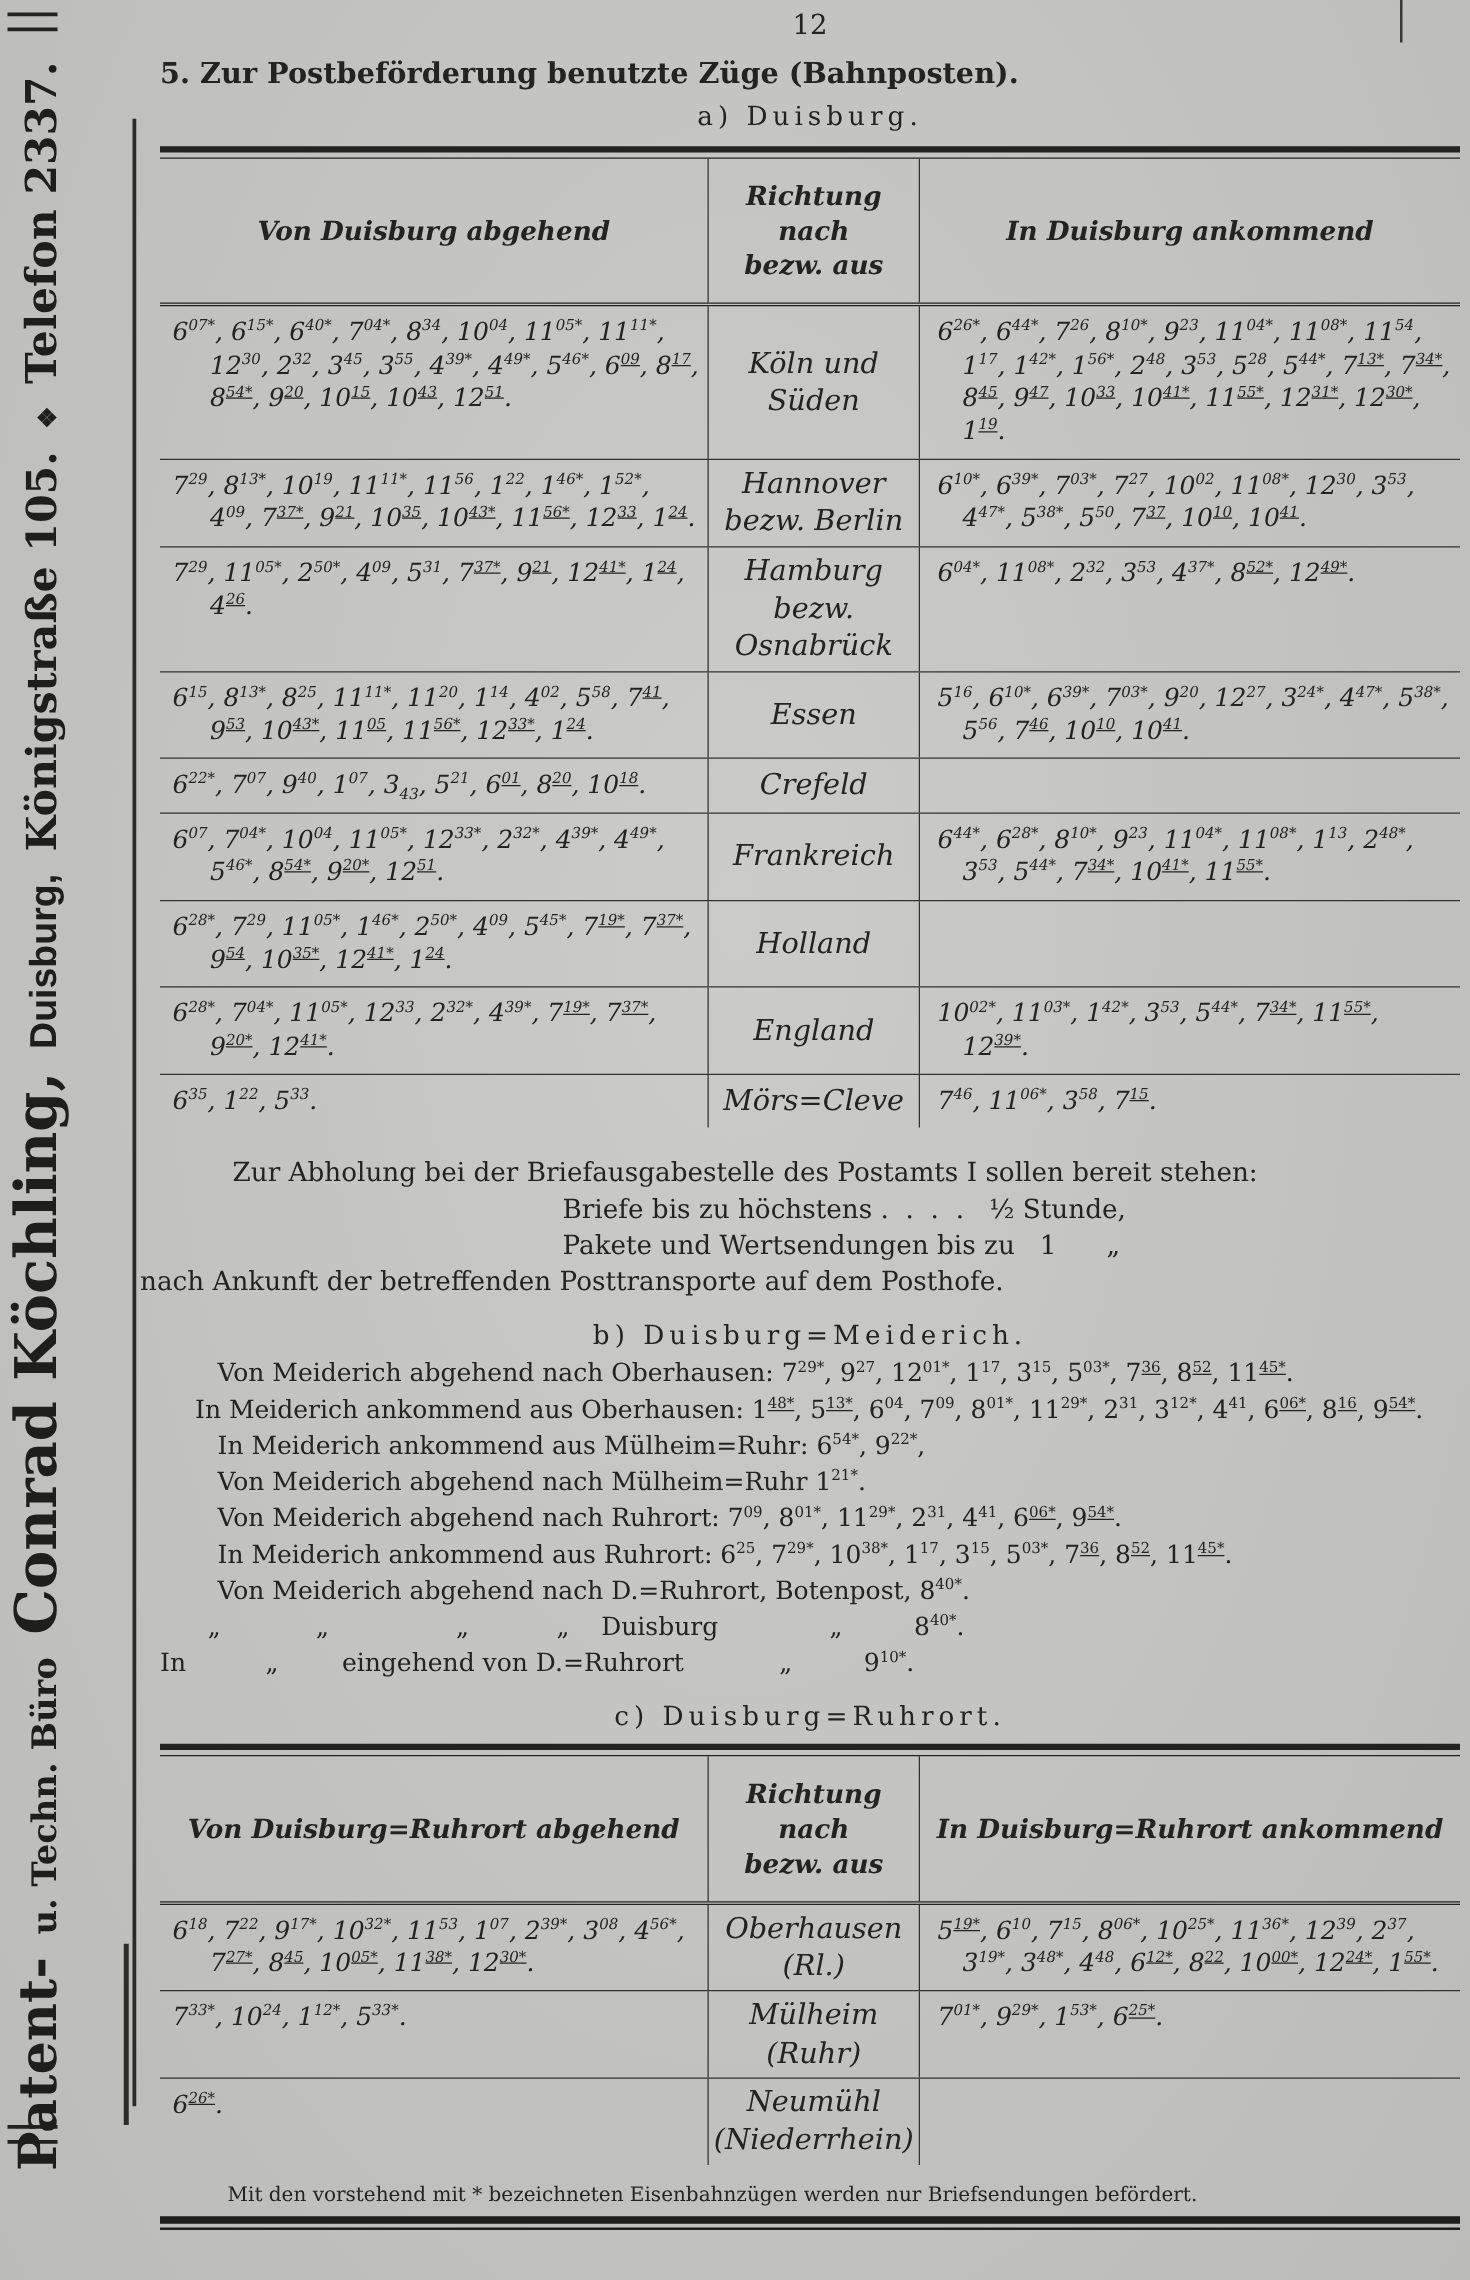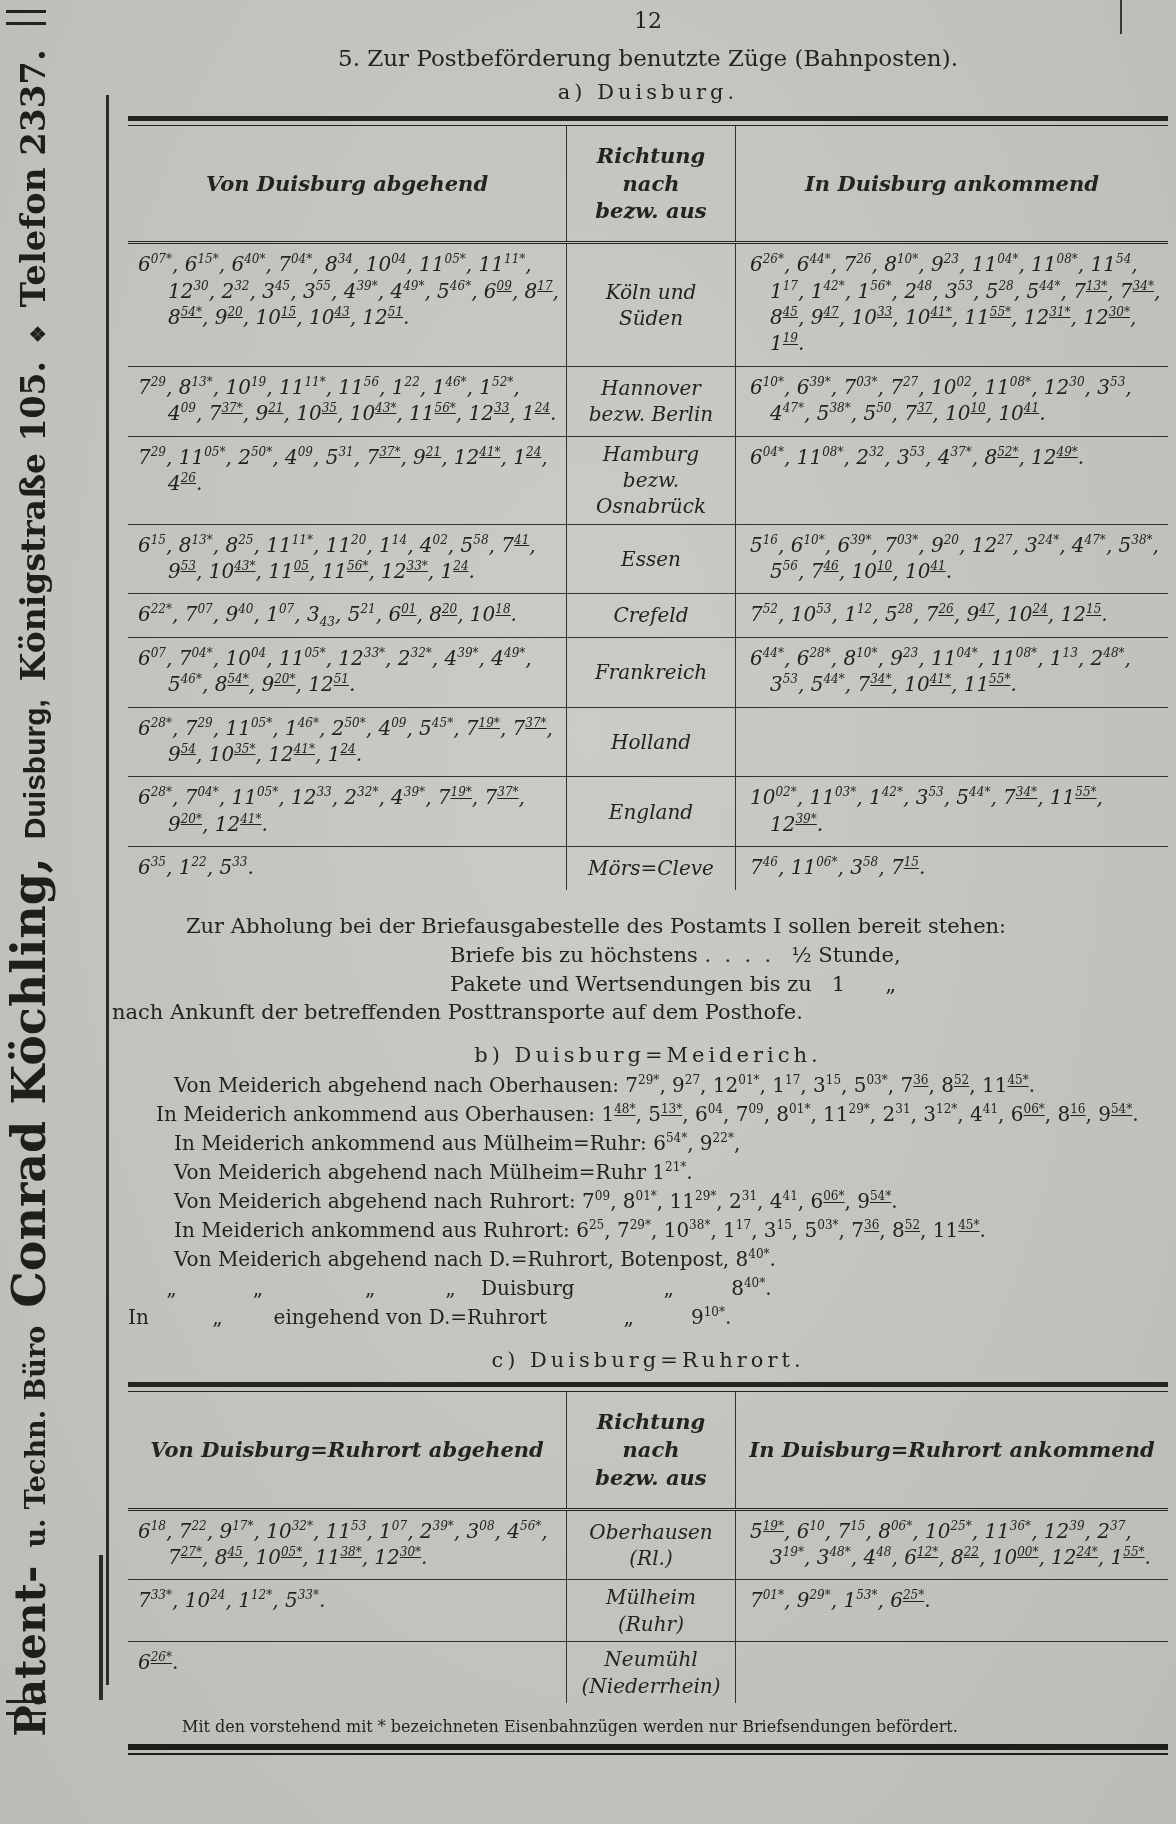--- a/index.html
+++ b/index.html
@@ -29,31 +29,31 @@
   .endmark { position:absolute; left:6px; width:40px; height:9px;
     border-top:3px solid #22221e; border-bottom:3px solid #22221e; }
   .endmark.top { top:10px; }
   .endmark.bottom { top:1700px; }
   .vrule { position:absolute; left:106px; top:95px; width:3px; height:1590px; background:#2b2b27; }
   .vrule2 { position:absolute; left:99px; top:1555px; width:4px; height:145px; background:#2b2b27; }
   .artifact { position:absolute; left:1120px; top:0; width:2px; height:34px; background:#3a3a35; }
   
   .content { position:absolute; left:128px; top:0; width:1040px; }
   .pagenum { text-align:center; font-size:22px; padding-top:8px; }
-  .title { margin:12px 0 0 0; text-align:center; font-weight:normal; font-size:23px; }
+  .title { margin:12px 0 0 0; font-weight:bold; font-size:23px; }
   .subtitle { text-align:center; font-size:21px; letter-spacing:4px; margin-top:9px; }
   
   .ttable { margin-top:12px; border-top:5px solid #23231f; }
   .ttable .inner-topline { height:2px; border-bottom:1px solid #23231f; margin-top:2px; }
   .trow { display:grid; grid-template-columns:438px 170px 1fr; border-bottom:1px solid #33332e; }
   .trow.last { border-bottom:none; }
   .cell { font-size:20px; line-height:1.32;font-style:italic; }
   .cell.dir { border-left:1px solid #33332e; border-right:1px solid #33332e;
     display:flex; align-items:center; justify-content:center; text-align:center;
-    white-space:pre-line; font-size:20px; padding:4px 2px; }
+    white-space:pre-line; font-size:23px; padding:4px 2px; }
   .cell.dep { padding:7px 6px 9px 40px; text-indent:-30px; }
   .cell.arr { padding:7px 6px 9px 34px; text-indent:-20px; }
   .trow.thead { border-bottom:3px double #23231f; }
   .trow.thead .cell { font-weight:bold; font-size:21px; text-indent:0;
     display:flex; align-items:center; justify-content:center; text-align:center;
     padding:16px 4px; white-space:pre-line; }
   sup { font-size:0.60em; line-height:0; }
   sub { font-size:0.60em; line-height:0; }
   sup.u { text-decoration:underline; }
   
@@ -125,21 +125,20 @@
         <div class="cell arr">6<sup>04*</sup>, 11<sup>08*</sup>, 2<sup>32</sup>, 3<sup>53</sup>, 4<sup>37*</sup>, 8<sup class="u">52*</sup>, 12<sup class="u">49*</sup>.</div>
       </div>
       <div class="trow">
         <div class="cell dep">6<sup>15</sup>, 8<sup>13*</sup>, 8<sup>25</sup>, 11<sup>11*</sup>, 11<sup>20</sup>, 1<sup>14</sup>, 4<sup>02</sup>, 5<sup>58</sup>, 7<sup class="u">41</sup>, 9<sup class="u">53</sup>, 10<sup class="u">43*</sup>, 11<sup class="u">05</sup>, 11<sup class="u">56*</sup>, 12<sup class="u">33*</sup>, 1<sup class="u">24</sup>.</div>
         <div class="cell dir">Essen</div>
         <div class="cell arr">5<sup>16</sup>, 6<sup>10*</sup>, 6<sup>39*</sup>, 7<sup>03*</sup>, 9<sup>20</sup>, 12<sup>27</sup>, 3<sup>24*</sup>, 4<sup>47*</sup>, 5<sup>38*</sup>, 5<sup>56</sup>, 7<sup class="u">46</sup>, 10<sup class="u">10</sup>, 10<sup class="u">41</sup>.</div>
       </div>
       <div class="trow">
         <div class="cell dep">6<sup>22*</sup>, 7<sup>07</sup>, 9<sup>40</sup>, 1<sup>07</sup>, 3<sub>43</sub>, 5<sup>21</sup>, 6<sup class="u">01</sup>, 8<sup class="u">20</sup>, 10<sup class="u">18</sup>.</div>
         <div class="cell dir">Crefeld</div>
-        <div class="cell arr">7<sup>52</sup>, 10<sup>53</sup>, 1<sup>12</sup>, 5<sup>28</sup>, 7<sup class="u">26</sup>, 9<sup class="u">47</sup>, 10<sup class="u">24</sup>, 12<sup class="u">15</sup>.</div>
       </div>
       <div class="trow">
         <div class="cell dep">6<sup>07</sup>, 7<sup>04*</sup>, 10<sup>04</sup>, 11<sup>05*</sup>, 12<sup>33*</sup>, 2<sup>32*</sup>, 4<sup>39*</sup>, 4<sup>49*</sup>, 5<sup>46*</sup>, 8<sup class="u">54*</sup>, 9<sup class="u">20*</sup>, 12<sup class="u">51</sup>.</div>
         <div class="cell dir">Frankreich</div>
         <div class="cell arr">6<sup>44*</sup>, 6<sup>28*</sup>, 8<sup>10*</sup>, 9<sup>23</sup>, 11<sup>04*</sup>, 11<sup>08*</sup>, 1<sup>13</sup>, 2<sup>48*</sup>, 3<sup>53</sup>, 5<sup>44*</sup>, 7<sup class="u">34*</sup>, 10<sup class="u">41*</sup>, 11<sup class="u">55*</sup>.</div>
       </div>
       <div class="trow">
         <div class="cell dep">6<sup>28*</sup>, 7<sup>29</sup>, 11<sup>05*</sup>, 1<sup>46*</sup>, 2<sup>50*</sup>, 4<sup>09</sup>, 5<sup>45*</sup>, 7<sup class="u">19*</sup>, 7<sup class="u">37*</sup>, 9<sup class="u">54</sup>, 10<sup class="u">35*</sup>, 12<sup class="u">41*</sup>, 1<sup class="u">24</sup>.</div>
         <div class="cell dir">Holland</div>
       </div>

